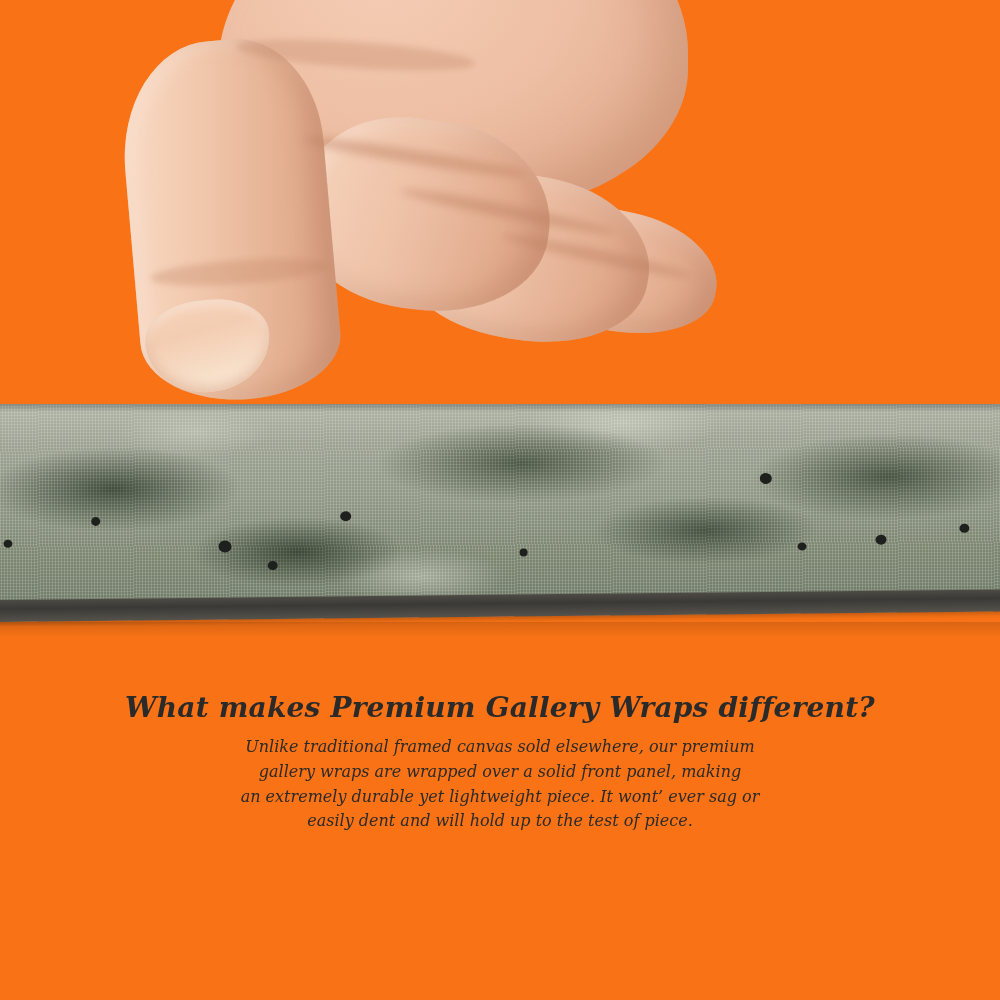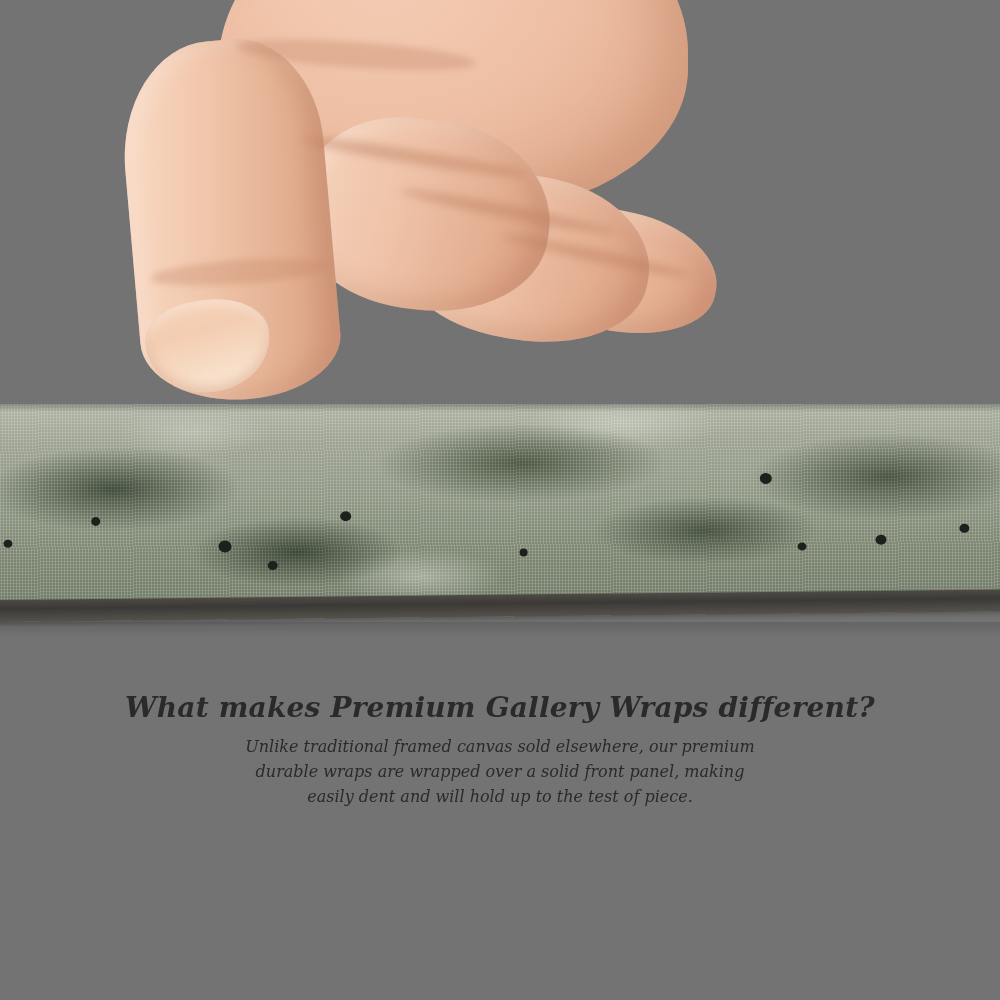--- a/index.html
+++ b/index.html
@@ -11,21 +11,21 @@
     width: 1000px;
     height: 1000px;
     font-family: "DejaVu Sans", sans-serif;
     overflow: hidden;
   }
 
   .page {
     position: relative;
     width: 1000px;
     height: 1000px;
-    background: #737373;
+    background: #f97316;
     overflow: hidden;
   }
 
   
   .hand-area {
     position: absolute;
     left: 0;
     top: 0;
     width: 1000px;
     height: 410px;
@@ -257,17 +257,18 @@
       <div class="speck" style="left:12px; top:136px; width:9px; height:8px;"></div>
     </div>
     <div class="strip-bottom-edge"></div>
     <div class="strip-top-shadow"></div>
   </div>
   <div class="strip-under-shadow"></div>
 
   <div class="caption">
     <p class="caption-heading">What makes Premium Gallery Wraps different?</p>
     <p class="caption-line">Unlike traditional framed canvas sold elsewhere, our premium</p>
-    <p class="caption-line">durable wraps are wrapped over a solid front panel, making</p>
+    <p class="caption-line">gallery wraps are wrapped over a solid front panel, making</p>
+    <p class="caption-line">an extremely durable yet lightweight piece. It wont’ ever sag or</p>
     <p class="caption-line">easily dent and will hold up to the test of piece.</p>
   </div>
 
 </div>
 
 </body></html>

